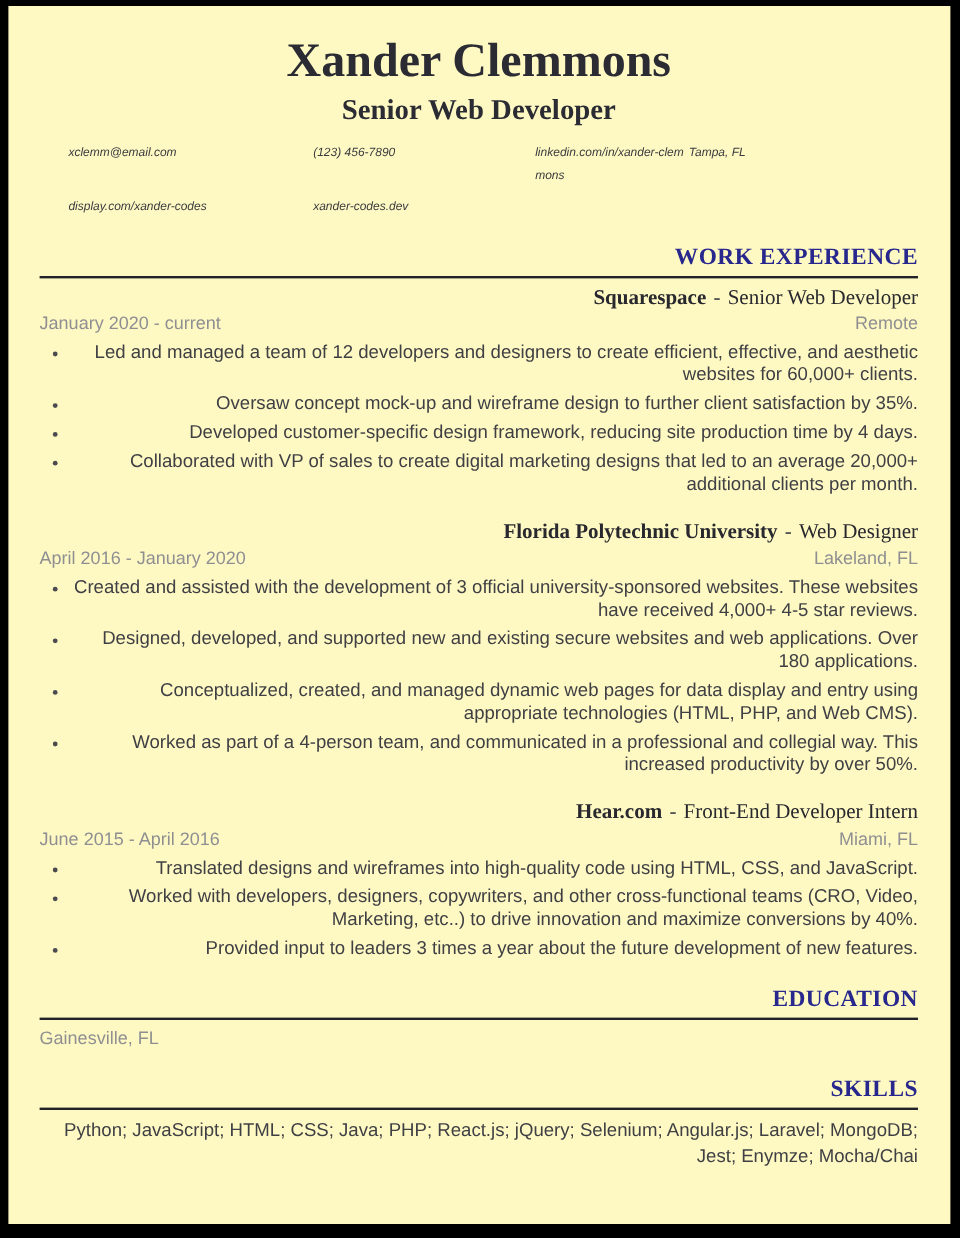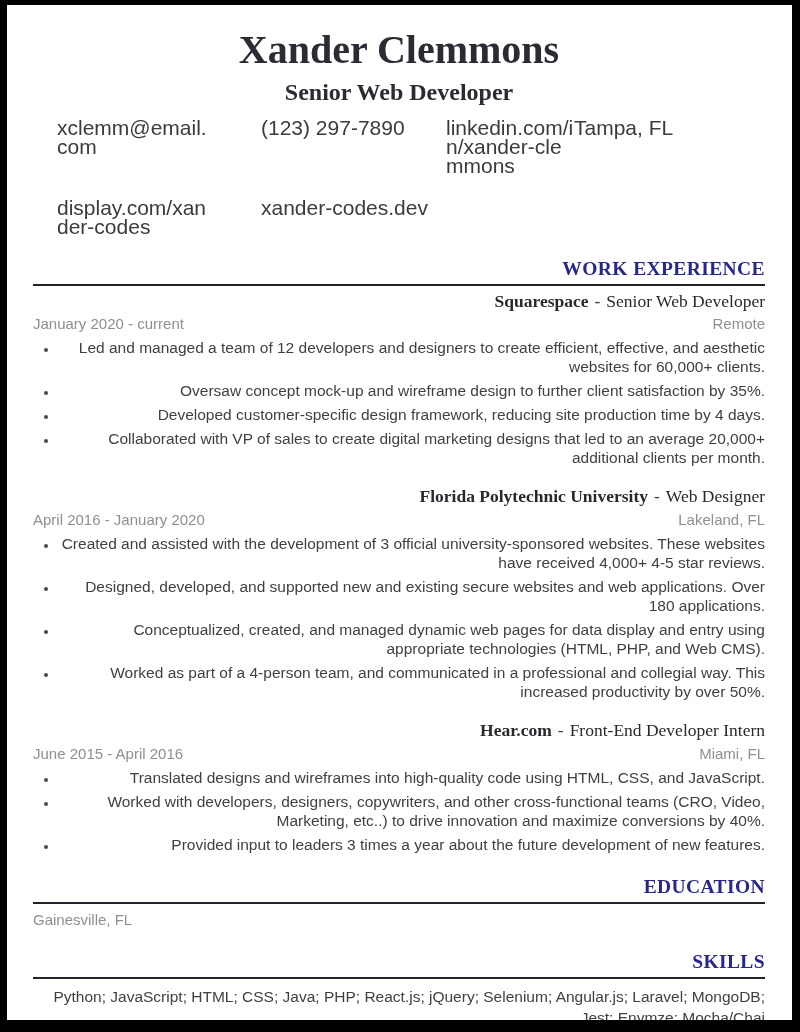--- a/index.html
+++ b/index.html
@@ -6,21 +6,21 @@
   html, body { width: 800px; height: 1032px; }
   body {
     background: #000;
     font-family: "Liberation Sans", sans-serif;
     position: relative;
   }
   .page {
     position: absolute;
     left: 7px; top: 5px;
     width: 785px; height: 1015px;
-    background: #ffffff;
+    background: #fef9c3;
     padding: 0 27px 0 26px;
     overflow: hidden;
   }
 
   
   .name {
     margin-top: 24px;
     text-align: center;
     font-family: "Liberation Serif", "DejaVu Serif", serif;
     font-weight: 700;
@@ -34,24 +34,25 @@
     font-family: "Liberation Serif", "DejaVu Serif", serif;
     font-weight: 700;
     font-size: 24px;
     line-height: 1.15;
     color: #2b2b33;
   }
   .contact-grid {
     margin: 11px 0 0 24px;
     display: grid;
     grid-template-columns: 204px 185px 128px 166px;
-    row-gap: 23px;
-    font-size: 21px;
+    row-gap: 7px;
+    font-size: 10px;
     line-height: 19px;
     color: #3b3b3f;
+    font-style: italic;
   }
   .contact-cell { text-align: left; }
   .wrap-sm { display: inline-block; max-width: 152px; word-break: break-all; }
   .wrap-lg { display: inline-block; max-width: 160px; word-break: break-all; }
 
   
   .section { margin-top: 22px; text-align: right; }
   .section-heading {
     font-family: "Liberation Serif", "DejaVu Serif", serif;
     font-weight: 700;
@@ -109,21 +110,21 @@
 
   <header>
     <h1 class="name">Xander Clemmons</h1>
     <h2 class="role-title">Senior Web Developer</h2>
 
     <div class="contact-grid">
       <div class="contact-cell">
         <span class="wrap-sm">xclemm@email.com</span>
       </div>
       <div class="contact-cell">
-        <span>(123) 297-7890</span>
+        <span>(123) 456-7890</span>
       </div>
       <div class="contact-cell">
         <span class="wrap-lg">linkedin.com/in/xander-clemmons</span>
       </div>
       <div class="contact-cell">
         <span>Tampa, FL</span>
       </div>
       <div class="contact-cell">
         <span class="wrap-sm">display.com/xander-codes</span>
       </div>

